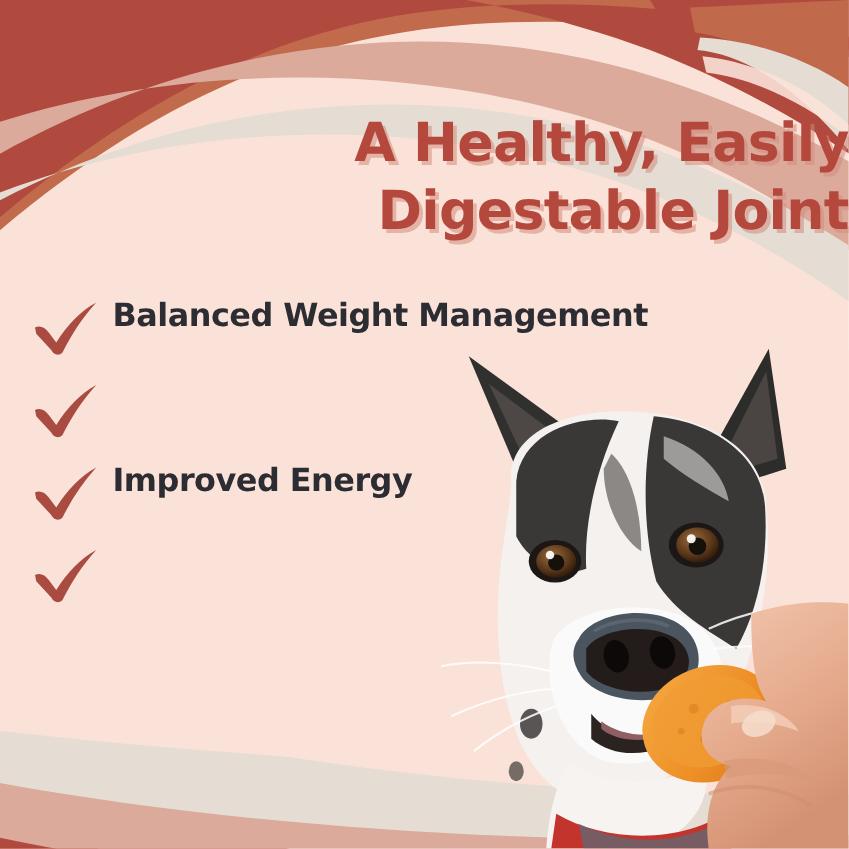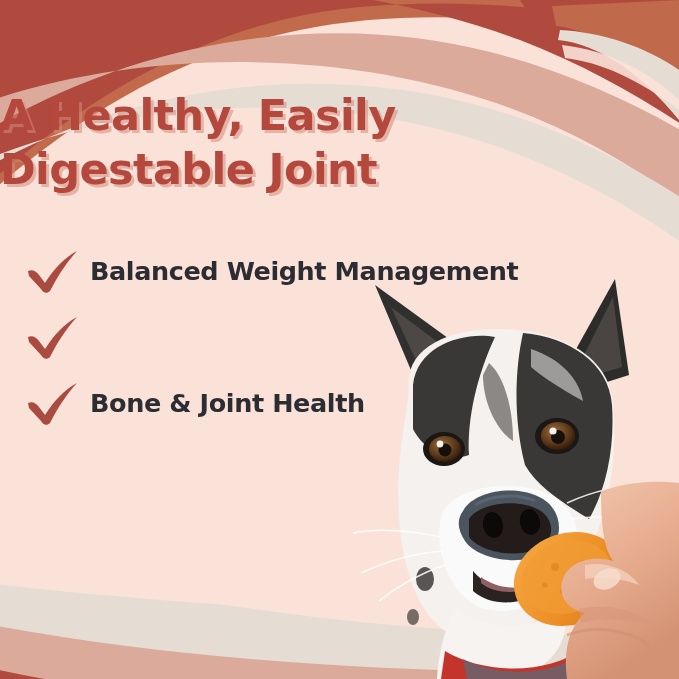--- a/index.html
+++ b/index.html
@@ -12,21 +12,21 @@
     background:#fbe2d8;
   }
 
   
   .swirl{position:absolute;inset:0;width:679px;height:679px;}
 
   
   .headline{
     position:absolute;
     left:0; right:0; top:88px;
-    text-align:left;
+    text-align:right;
     font-family:"DejaVu Sans",sans-serif;
     font-weight:bold;
     font-size:43px;
     line-height:1.26;
     letter-spacing:-0.6px;
     color:#b5483d;
     text-shadow:3px 3px 0 rgba(211,138,126,.55);
     z-index:6;
     pointer-events:none;
   }
@@ -37,21 +37,21 @@
     position:absolute;
     left:22px;
     top:238px;
     width:640px;
     z-index:7;
   }
   .row{
     position:relative;
     height:66px;
     display:flex;
-    align-items:center;
+    align-items:flex-start;
   }
   .check{
     width:62px;height:48px;flex:0 0 62px;
     margin-right:6px;
   }
   .check svg{display:block;}
   .row-label{
     font-family:"DejaVu Sans",sans-serif;
     font-weight:bold;
     font-size:25.5px;
@@ -268,27 +268,35 @@
 
     <div class="row">
       <span class="check">
         <svg viewBox="0 0 62 48" width="62" height="48">
           <path d="M 6,24 C 10,22 14,24 17,28 L 23,36 C 32,22 42,11 55,4
                    C 44,16 35,30 28,44 C 25,47 21,46 19,42 L 7,29 Z" fill="#a94b40"></path>
         </svg>
       </span>
     </div>
 
-
-
     <div class="row">
       <span class="check">
         <svg viewBox="0 0 62 48" width="62" height="48">
           <path d="M 6,24 C 10,22 14,24 17,28 L 23,36 C 32,22 42,11 55,4
                    C 44,16 35,30 28,44 C 25,47 21,46 19,42 L 7,29 Z" fill="#a94b40"></path>
         </svg>
       </span>
-      <span class="row-label">Bone &amp; Joint Health</span>
+      <span class="row-label">Improved Energy</span>
     </div>
 
+
+    <div class="row">
+      <span class="check">
+        <svg viewBox="0 0 62 48" width="62" height="48">
+          <path d="M 6,24 C 10,22 14,24 17,28 L 23,36 C 32,22 42,11 55,4
+                   C 44,16 35,30 28,44 C 25,47 21,46 19,42 L 7,29 Z" fill="#a94b40"></path>
+        </svg>
+      </span>
+    </div>
+
   </div>
 
 </div>
 
 </body></html>

